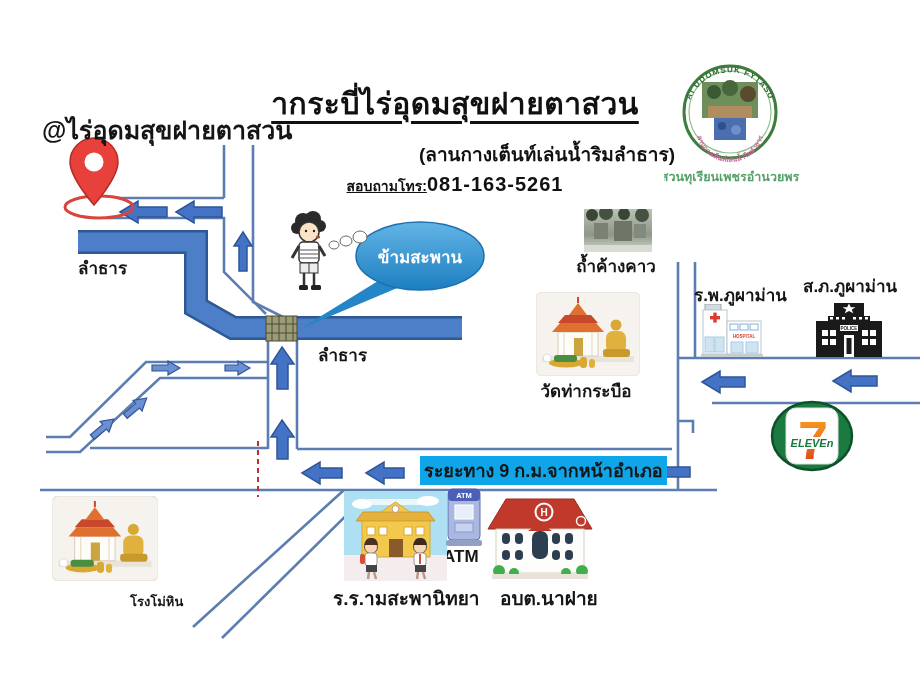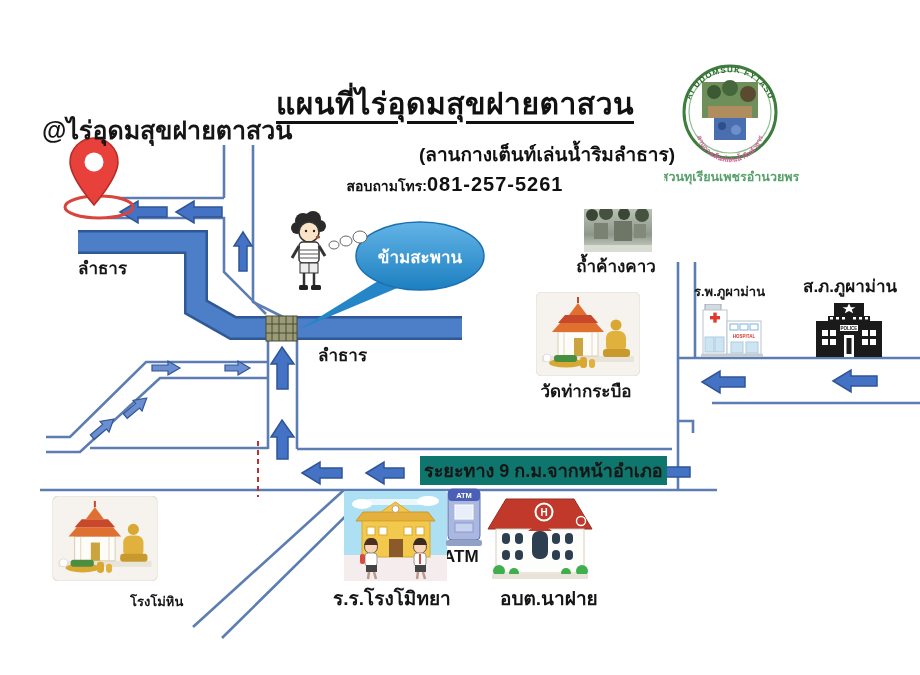--- a/index.html
+++ b/index.html
@@ -4,30 +4,30 @@
 <style>
   html,body{margin:0;padding:0;background:#e9e9e9;}
   .canvas{position:relative;width:920px;height:675px;background:#ffffff;overflow:hidden;
           font-family:"Liberation Sans","DejaVu Sans",sans-serif;color:#111;}
   .abs{position:absolute;}
   .lbl{position:absolute;font-weight:700;white-space:nowrap;color:#151515;}
   .header{position:absolute;left:235px;top:80px;width:440px;text-align:center;}
   .title{font-size:30px;font-weight:700;text-decoration:underline;text-decoration-thickness:3px;text-underline-offset:7px;letter-spacing:.5px;}
   .subtitle{font-size:19px;font-weight:700;margin-top:12px;text-align:right;}
   .phoneline{margin-top:4px;}
-  .phone-prefix{font-size:14px;font-weight:700;}
+  .phone-prefix{font-size:14px;font-weight:700;text-decoration:underline;}
   .phone-number{font-size:20px;font-weight:700;letter-spacing:1px;}
   .dest-label{left:42px;top:110px;font-size:25px;}
   .stream-u{left:78px;top:254px;font-size:17px;}
   .stream-l{left:318px;top:341px;font-size:17px;}
   .batcave-l{left:566px;top:252px;width:100px;text-align:center;font-size:17px;font-weight:600;}
   .temple1-l{left:526px;top:377px;width:120px;text-align:center;font-size:17px;}
-  .hosp-l{left:694px;top:281px;font-size:13px;}
+  .hosp-l{left:694px;top:281px;font-size:17px;}
   .police-l{left:803px;top:272px;font-size:17px;}
-  .dist-l{left:420px;top:456px;font-size:18px;background:#0f766e;padding:0 4px;}
+  .dist-l{left:420px;top:456px;font-size:18px;background:#0ea5e9;padding:0 4px;}
   .school-l{left:333px;top:583px;font-size:19px;}
   .atm-l{left:443px;top:547px;font-size:17px;}
   .sao-l{left:500px;top:583px;font-size:19px;}
   .rock-l{left:130px;top:591px;font-size:13px;}
   svg{display:block;}
 </style>
 </head>
 <body>
 
 <div class="canvas">
@@ -171,24 +171,24 @@
       <rect x="300" y="263" width="18" height="10" fill="#ececec" stroke="#333"></rect>
       <line x1="309" y1="263" x2="309" y2="273" stroke="#333"></line>
       <line x1="304" y1="273" x2="304" y2="285" stroke="#333" stroke-width="2.5"></line>
       <line x1="314" y1="273" x2="314" y2="285" stroke="#333" stroke-width="2.5"></line>
       <rect x="299" y="285" width="9" height="5" rx="1.5" fill="#222"></rect>
       <rect x="311" y="285" width="10" height="5" rx="1.5" fill="#222"></rect>
     </g>
   </svg>
 
   <div class="header">
-    <div class="title">แผนที่ไร่อุดมสุขฝายตาสวน</div>
+    <div class="title">ากระบี่ไร่อุดมสุขฝายตาสวน</div>
     <div class="subtitle">(ลานกางเต็นท์เล่นน้ำริมลำธาร)</div>
     <div class="phoneline">
-      <span class="phone-prefix">สอบถามโทร:</span><span class="phone-number">081-257-5261</span>
+      <span class="phone-prefix">สอบถามโทร:</span><span class="phone-number">081-163-5261</span>
     </div>
   </div>
 
   <div class="abs" style="left:664px;top:50px">
     <svg width="165" height="140" viewBox="0 0 165 140">
       <defs>
         <path id="arcT" d="M 26.5,50 A 42,42 0 0 1 105.5,50"></path>
         <path id="arcB" d="M 32,78 A 34,34 0 0 0 100,78"></path>
       </defs>
       <circle cx="66" cy="62" r="46" fill="#ffffff" stroke="#3f7d3f" stroke-width="3"></circle>
@@ -212,21 +212,21 @@
   </div>
 
   <div class="lbl dest-label">@ไร่อุดมสุขฝายตาสวน</div>
   <div class="lbl stream-u">ลำธาร</div>
   <div class="lbl stream-l">ลำธาร</div>
   <div class="lbl temple1-l">วัดท่ากระบือ</div>
   <div class="lbl batcave-l">ถ้ำค้างคาว</div>
   <div class="lbl hosp-l">ร.พ.ภูผาม่าน</div>
   <div class="lbl police-l">ส.ภ.ภูผาม่าน</div>
   <div class="lbl dist-l">ระยะทาง 9 ก.ม.จากหน้าอำเภอ</div>
-  <div class="lbl school-l">ร.ร.โรงโมิทยา</div>
+  <div class="lbl school-l">ร.ร.ามสะพานิทยา</div>
   <div class="lbl atm-l">ATM</div>
   <div class="lbl sao-l">อบต.นาฝาย</div>
   <div class="lbl rock-l">โรงโม่หิน</div>
 
   <div class="abs" style="left:584px;top:209px">
     <svg width="68" height="43" viewBox="0 0 68 43">
       <rect width="68" height="43" fill="url(#caveGrad)"></rect>
       <circle cx="8" cy="6" r="6" fill="#3a4535"></circle>
         <circle cx="22" cy="4" r="7" fill="#45523f"></circle>
       <circle cx="40" cy="5" r="6" fill="#3a4535"></circle>
@@ -294,20 +294,29 @@
         <rect x="46" y="36" width="6" height="6"></rect>
           <rect x="54" y="36" width="6" height="6"></rect>
       </g>
       <rect x="24" y="22" width="18" height="6" fill="#ffffff"></rect>
       <text x="33" y="26.7" text-anchor="middle" font-size="4.5" font-weight="700" fill="#1a1a1a">POLICE</text>
       <rect x="28" y="32" width="10" height="22" fill="#ffffff"></rect>
       <rect x="30.5" y="35" width="5" height="16" fill="#1a1a1a"></rect>
     </svg>
   </div>
 
+  <div class="abs" style="left:770px;top:400px">
+    <svg width="84" height="72" viewBox="0 0 84 72">
+      <ellipse cx="42" cy="36" rx="40" ry="34" fill="#1b7a40" stroke="#0c5228" stroke-width="2.5"></ellipse>
+      <rect x="16" y="8" width="52" height="56" rx="10" fill="#ffffff" stroke="#e0e0e0"></rect>
+      <text x="43" y="59" text-anchor="middle" font-size="54" font-weight="700" fill="url(#sevenGrad)">7</text>
+      <rect x="20" y="37" width="44" height="12" fill="#ffffff"></rect>
+      <text x="42" y="47" text-anchor="middle" font-size="11" font-weight="700" font-style="italic" fill="#1b7a40">ELEVEn</text>
+    </svg>
+  </div>
 
   <div class="abs" style="left:344px;top:491px">
     <svg width="103" height="90" viewBox="0 0 103 90">
       <rect width="103" height="70" rx="3" fill="#ade0f2"></rect>
       <ellipse cx="18" cy="13" rx="10" ry="5" fill="#ffffff"></ellipse>
       <ellipse cx="84" cy="10" rx="11" ry="5" fill="#ffffff"></ellipse>
       <rect x="22" y="8" width="60" height="6" rx="3" fill="#ffffff" opacity="0.75"></rect>
       <rect x="0" y="64" width="103" height="26" fill="#f5ecee"></rect>
       <polygon points="12,30 91,30 84,21 19,21" fill="#e5b13c" stroke="#c9992e"></polygon>
       <rect x="18" y="30" width="68" height="36" fill="#f3c94d" stroke="#d9a72e"></rect>

